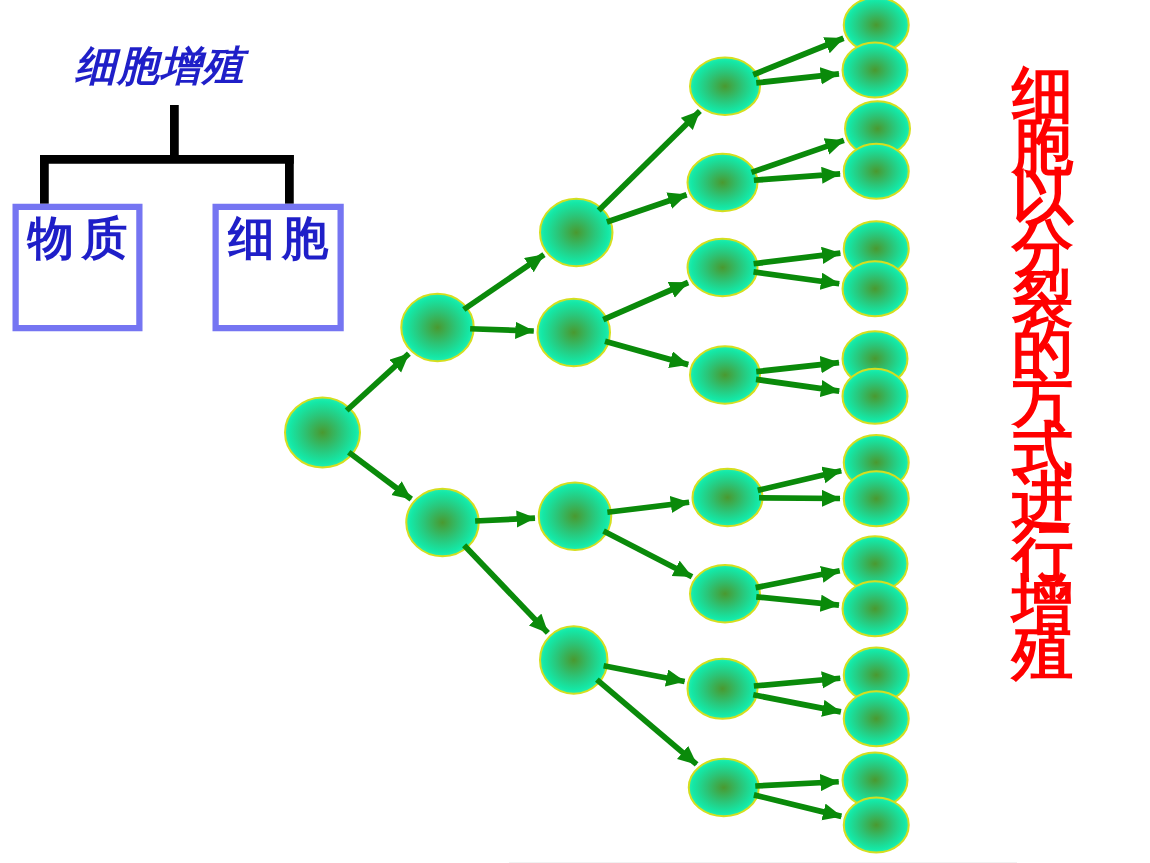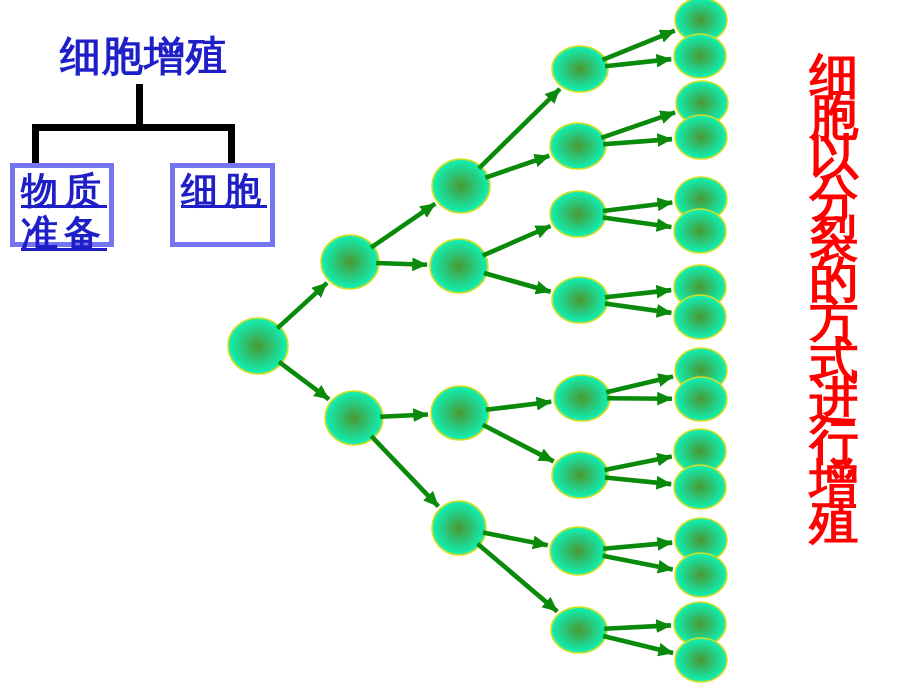--- a/index.html
+++ b/index.html
@@ -6,33 +6,33 @@
     --bg:#FFFFFF; --title-blue:#1F1FC8; --box-border:#7575F2; --box-text:#1F1FC8;
     --connector:#000000; --arrow:#0A8A0A; --cell-border:#D5DE1F; --note-red:#FF0000;
   }
   html,body{margin:0;padding:0;background:#e8e8e8;}
   .slide{
     position:relative; width:920px; height:690px; background:var(--bg); overflow:hidden;
     font-family:"DejaVu Serif","Liberation Serif",serif;
   }
   
   .main-title{
-    position:absolute; left:60px; top:36px; font-size:41px; font-weight:bold;
-    color:var(--title-blue); letter-spacing:1px; white-space:nowrap; line-height:1;
+    position:absolute; left:60px; top:36px; font-size:33px; font-weight:bold;
+    color:var(--title-blue); letter-spacing:1px; white-space:nowrap; line-height:1;font-style:italic;
   }
   .connector{position:absolute; background:var(--connector);}
   .conn-top   {left:136px; top:84px;  width:7px;  height:44px;}
   .conn-h     {left:32px;  top:124px; width:203px;height:7px;}
   .conn-left  {left:32px;  top:124px; width:7px;  height:42px;}
   .conn-right {left:228px; top:124px; width:7px;  height:42px;}
   .concept-box{
-    position:absolute; top:163px; height:84px; box-sizing:border-box;
+    position:absolute; top:163px; height:102px; box-sizing:border-box;
     border:5px solid var(--box-border); background:var(--bg);
     color:var(--box-text); font-weight:bold; font-size:37px; line-height:43px;
-    text-align:left; letter-spacing:6px; padding-top:1px;text-decoration:underline;
+    text-align:center; letter-spacing:6px; padding-top:1px;
   }
   .concept-box .box-line{display:block; text-indent:6px; letter-spacing:6px;}
   .box-left {left:10px;  width:104px;}
   .box-right{left:170px; width:105px;}
   
   .diagram{position:absolute; left:0; top:0;}
   .cell{fill:url(#cellGrad); stroke:var(--cell-border); stroke-width:1.6;}
   .arrow-line{stroke:var(--arrow); stroke-width:4.6; fill:none;}
   
   .side-note{
@@ -47,21 +47,20 @@
 <div class="slide">
 
   <div class="main-title">细胞增殖</div>
   <div class="connector conn-top"></div>
   <div class="connector conn-h"></div>
   <div class="connector conn-left"></div>
   <div class="connector conn-right"></div>
 
   <div class="concept-box box-left">
     <span class="box-line">物质</span>
-    <span class="box-line">准备</span>
   </div>
   <div class="concept-box box-right">
     <span class="box-line">细胞</span>
   </div>
 
   <svg class="diagram" width="920" height="690" viewBox="0 0 920 690" xmlns="http://www.w3.org/2000/svg">
     <defs>
       <radialGradient id="cellGrad" cx="50%" cy="50%" r="50%">
         <stop id="gs0" offset="0%" stop-color="#4A9930"></stop>
         <stop id="gs1" offset="50%" stop-color="#2BC578"></stop>

